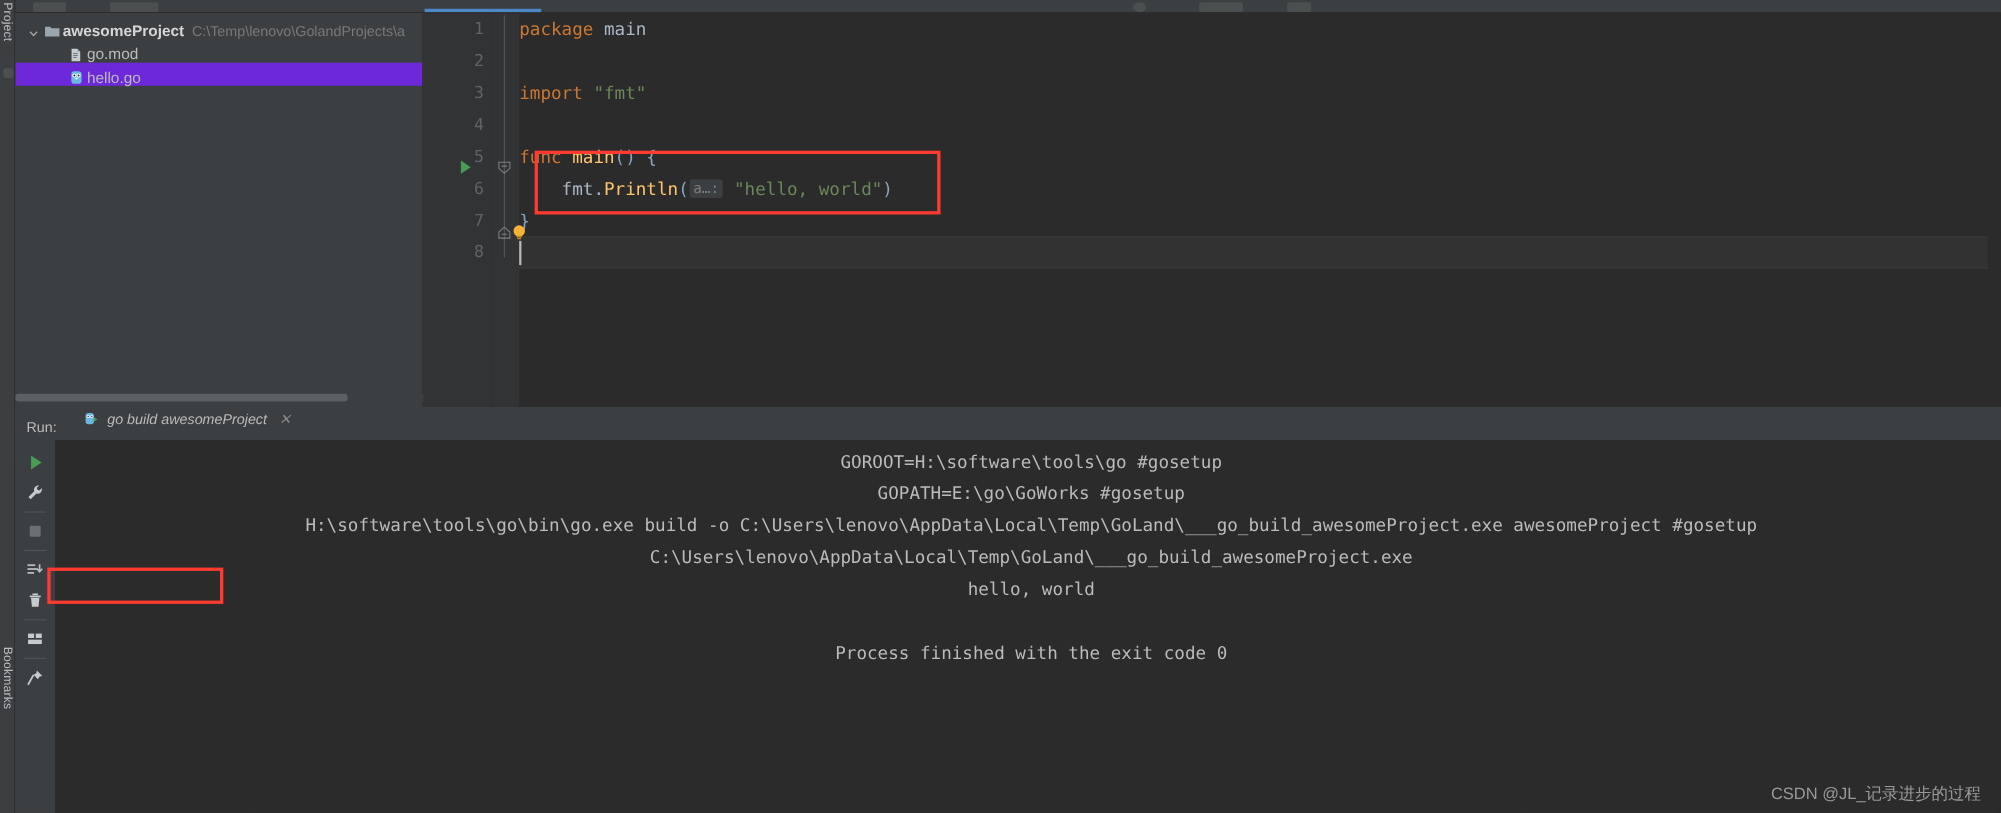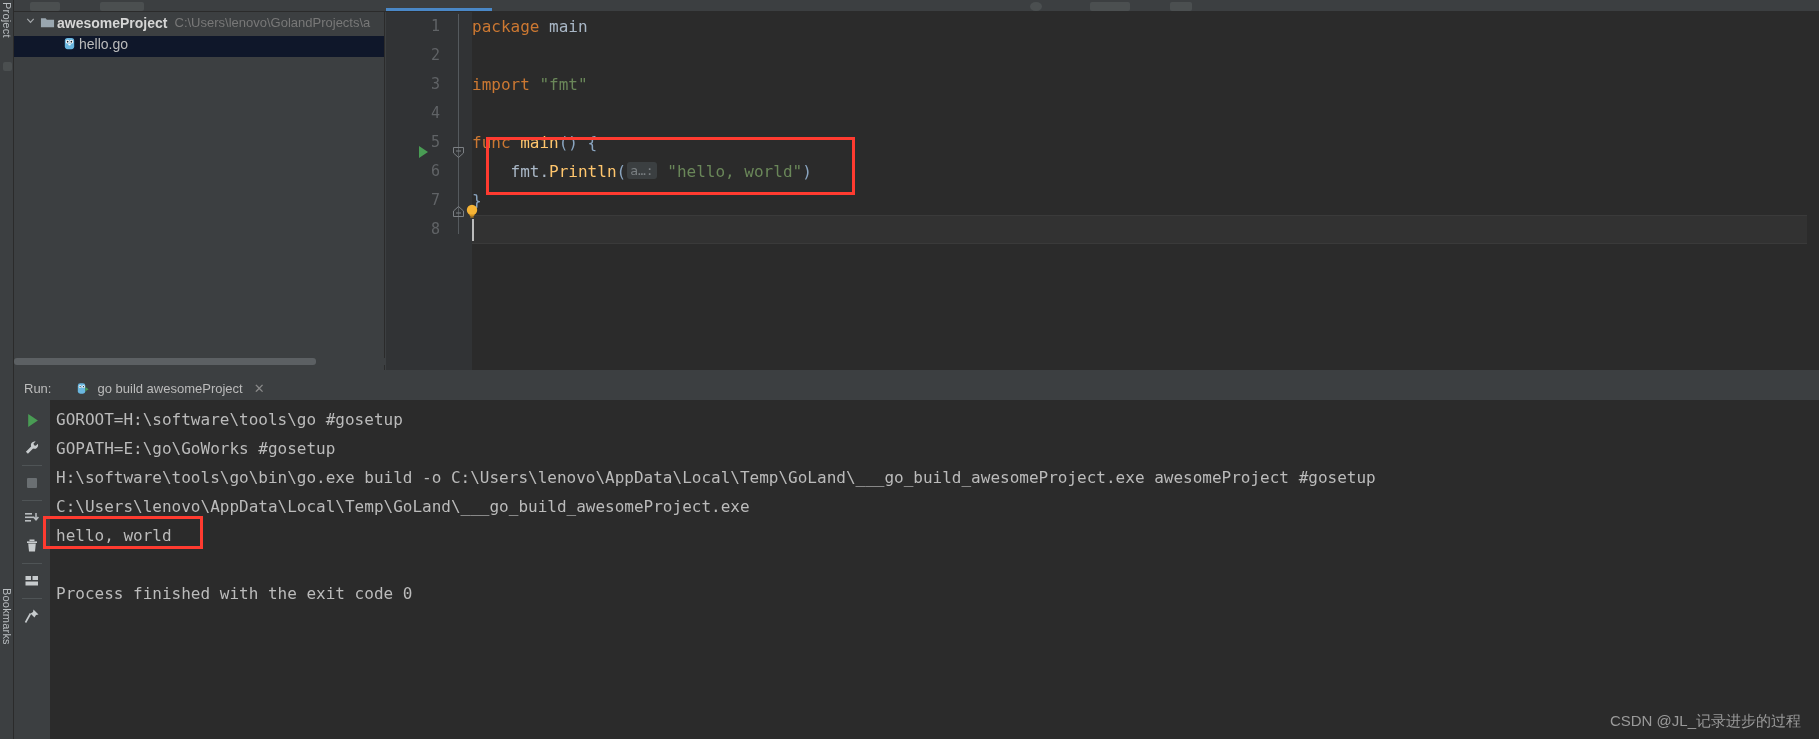--- a/index.html
+++ b/index.html
@@ -33,24 +33,24 @@
     background: #3c3f41; border-right: 1px solid #2b2b2b;
   }
 
   
   .project-panel {
     position: absolute; left: 14px; top: 12px; width: 371px; height: 416px;
     background: #3c3f41; border-right: 1px solid #2b2b2b; overflow: hidden;
   }
   .tree { padding-top: 3px; }
   .tree-row {
-    position: relative; display: flex; align-items: flex-start; height: 21px;
+    position: relative; display: flex; align-items: flex-end; height: 21px;
     font-size: 14px; color: #bbbbbb; white-space: nowrap; cursor: default;
   }
-  .tree-row.selected { background: #0f172a; }
+  .tree-row.selected { background: #6d28d9; }
   .arrow {
     width: 14px; min-width: 14px; display: flex; align-items: center;
     justify-content: center; color: #9aa0a6; font-size: 9px;
   }
   .arrow svg { display: block; }
   .tw-icon { width: 20px; min-width: 20px; display: flex; align-items: center; justify-content: center; }
   .tname { font-size: 14px; }
   .tname.bold { font-weight: bold; color: #d6d6d6; }
   .tpath { font-size: 13px; color: #787878; margin-left: 7px; }
 
@@ -128,22 +128,22 @@
   
   .run-window {
     position: absolute; left: 14px; top: 370px; width: 1805px; height: 369px; background: #3c3f41;
   }
   .run-header {
     position: absolute; left: 0; top: 0; width: 1805px; height: 36px;
     display: flex; align-items: center; padding-left: 10px; gap: 0;
   }
   .run-label { font-size: 13px; color: #bbbbbb; margin-right: 20px; }
   .run-tab {
-    position: relative; display: flex; align-items: center; gap: 7px;
-    height: 30px; padding: 0 4px; font-size: 13px; color: #bbbbbb;
+    position: relative; display: flex; align-items: flex-start; gap: 7px;
+    height: 30px; padding: 0 4px; font-size: 13px; color: #bbbbbb; font-style: italic;
   }
   .run-tab .underline {
     position: absolute; left: 0; bottom: 0; width: 100%; height: 2px; background: #9a9a9a;
   }
   .close-x { color: #8a8a8a; font-size: 13px; margin-left: 4px; cursor: pointer; }
 
   .run-toolbar {
     position: absolute; left: 2px; top: 30px; width: 32px; height: 339px;
     display: flex; flex-direction: column; align-items: center; padding-top: 6px;
   }
@@ -152,21 +152,21 @@
     cursor: pointer;
   }
   .rt-sep { width: 20px; height: 1px; background: #4f5456; margin: 3px 0; }
 
   .console {
     position: absolute; left: 36px; top: 30px; width: 1769px; height: 339px;
     background: #2b2b2b; overflow: hidden; padding: 5px 0 0 6px;
     font-family: "DejaVu Sans Mono", monospace; font-size: 16px; line-height: 29px;
     color: #bbbbbb; white-space: pre;
   }
-  .conline { height: 29px; line-height: 29px; white-space: pre; }
+  .conline { height: 29px; line-height: 29px; white-space: pre; text-align: center; }
   .conline.blank { color: transparent; }
 
   
   .watermark {
     position: absolute; right: 18px; bottom: 8px; font-size: 15px; color: #9a9a9a;
     font-family: "Liberation Sans", sans-serif;
   }
 
   
   .console-vscroll {
@@ -202,21 +202,34 @@
             <svg width="11" height="11" viewBox="0 0 12 12">
               <path d="M2.5 4.2 L6 8 L9.5 4.2" fill="none" stroke="#a4a8ab" stroke-width="1.3"></path>
             </svg>
           </span>
           <span class="tw-icon">
             <svg width="15" height="15" viewBox="0 0 16 16">
               <path d="M1 3.5h5l1.3 1.6H15v8H1z" fill="#9aa7b0"></path>
             </svg>
           </span>
           <span class="tname bold">awesomeProject</span>
-          <span class="tpath">C:\Users\lenovo\GolandProjects\a</span>
+          <span class="tpath">C:\Temp\lenovo\GolandProjects\a</span>
+        </div>
+        <div class="tree-row" style="padding-left: 31px;">
+          <span class="arrow"></span>
+          <span class="tw-icon">
+            <svg width="14" height="14" viewBox="0 0 16 16">
+              <path d="M3.5 1.5h6l3 3v10h-9z" fill="#c7cdd1"></path>
+              <path d="M9.5 1.5l3 3h-3z" fill="#94a0a8"></path>
+              <rect x="5" y="6" width="5" height="1" fill="#6d767c"></rect>
+              <rect x="5" y="8" width="5" height="1" fill="#6d767c"></rect>
+              <rect x="5" y="10" width="4" height="1" fill="#6d767c"></rect>
+            </svg>
+          </span>
+          <span class="tname">go.mod</span>
         </div>
         <div class="tree-row selected" style="padding-left: 31px;">
           <span class="arrow"></span>
           <span class="tw-icon">
             <svg width="15" height="15" viewBox="0 0 16 16">
               <rect x="3" y="2" width="10" height="12" rx="3" fill="#6ab7e0"></rect>
               <circle cx="6" cy="6" r="2" fill="#fff"></circle>
               <circle cx="10" cy="6" r="2" fill="#fff"></circle>
               <circle cx="6" cy="6" r="0.9" fill="#16242c"></circle>
               <circle cx="10" cy="6" r="0.9" fill="#16242c"></circle>

